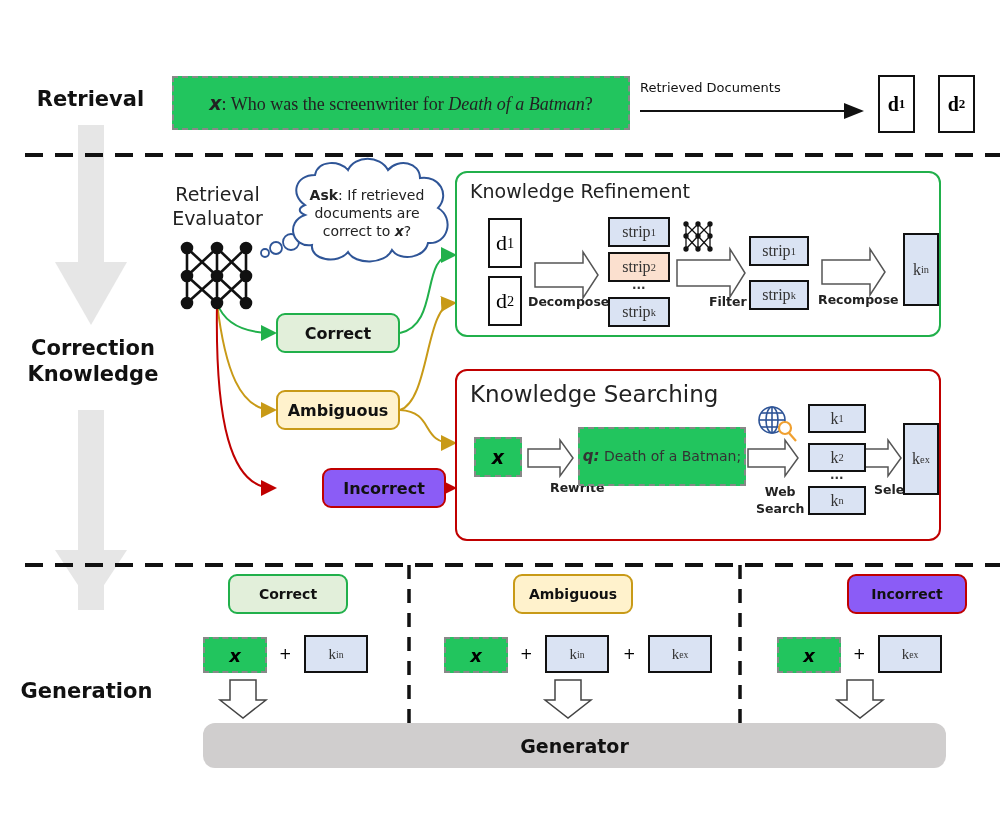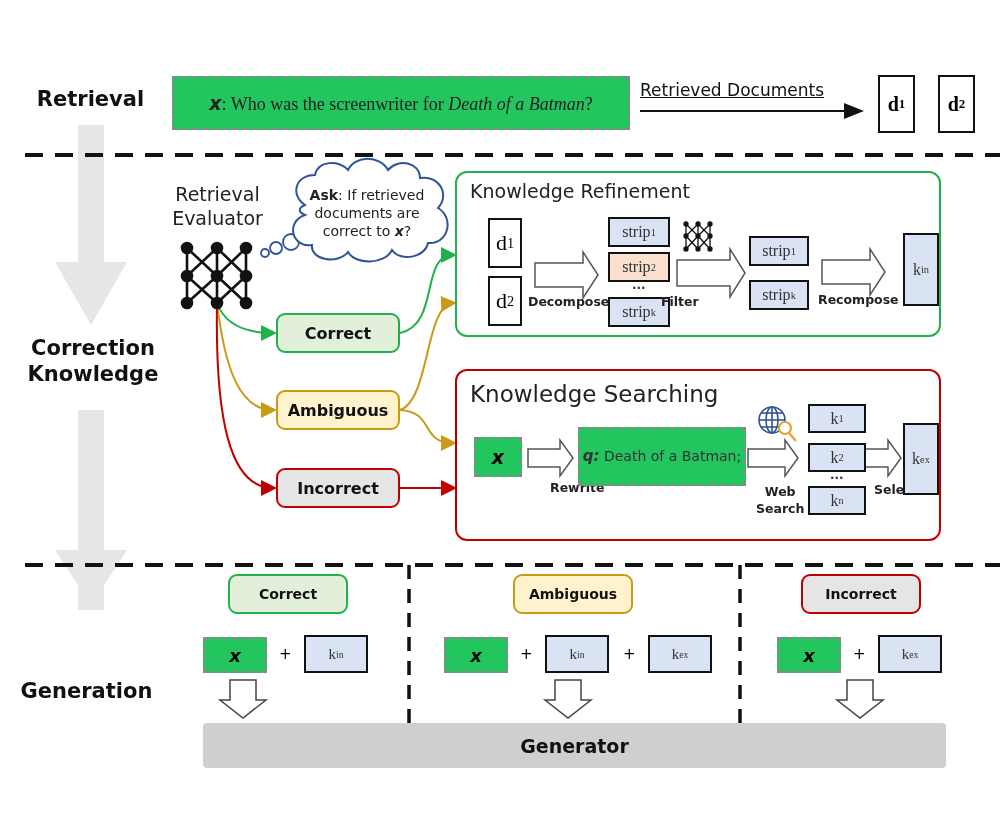--- a/index.html
+++ b/index.html
@@ -9,21 +9,21 @@
   .serif { font-family:"Liberation Serif", "DejaVu Serif", serif; }
   .stage-label { font-weight:bold; font-size:21px; color:#111; text-align:center; line-height:1.25; }
   .box { position:absolute; box-sizing:border-box; display:flex; align-items:center; justify-content:center; }
   .doc { border:2.5px solid #111; background:#fff; font-size:22px; font-family:"Liberation Serif", serif; }
   .blue { background:#dae3f3; border:2.5px solid #111; font-family:"Liberation Serif", serif; color:#333; }
   .peach { background:#fbe0cf; border:2.5px solid #111; font-family:"Liberation Serif", serif; color:#333; }
   .dashbox { border:2px dashed #888; background:#22c55e; }
   .pill { border-radius:9px; font-weight:bold; font-size:16px; color:#111; }
   .pill.correct { background:#e2efda; border:2.5px solid #21b04b; }
   .pill.ambig { background:#fff2cc; border:2.5px solid #c89a17; }
-  .pill.incorrect { background:#e5e5e5; border:2.5px solid #c00000; }
+  .pill.incorrect { background:#8b5cf6; border:2.5px solid #c00000;margin-left:46px; }
   .small-bold { font-weight:bold; font-size:12.5px; color:#222; text-align:center; line-height:1.35; }
   sub { font-size:65%; vertical-align:-0.25em; }
   svg.overlay { position:absolute; left:0; top:0; }
 </style>
 </head>
 <body>
 
 <svg class="overlay" width="1000" height="840">
   <defs>
     <marker id="mG" markerWidth="8" markerHeight="8" refX="6" refY="4" orient="auto">
@@ -154,21 +154,21 @@
   <div>Correction</div>
   <div>Knowledge</div>
 </div>
 <div class="abs stage-label sans" style="left:14px;top:678px;width:145px;">Generation</div>
 
 <div class="box dashbox" style="left:172px;top:76px;width:458px;height:54px;">
   <span class="serif" style="font-size:18px;color:#222;">
     <b><i class="sans" style="font-size:19px;">x</i></b><span>: Who was the screenwriter for </span><i>Death of a Batman</i><span>?</span>
   </span>
 </div>
-<div class="abs sans" style="left:640px;top:80px;font-size:17px;color:#111;text-decoration:underline;">Retrieved Documents</div>
+<div class="abs sans" style="left:640px;top:80px;font-size:13px;color:#111;">Retrieved Documents</div>
 <div class="box doc" style="left:878px;top:75px;width:37px;height:58px;font-weight:bold;font-size:20px;">
   <span>d</span>
     <sub>1</sub>
 </div>
 <div class="box doc" style="left:938px;top:75px;width:37px;height:58px;font-weight:bold;font-size:20px;">
   <span>d</span>
     <sub>2</sub>
 </div>
 
 <div class="abs sans" style="left:160px;top:183px;width:115px;text-align:center;font-size:19px;color:#222;line-height:1.25;">
@@ -204,21 +204,21 @@
 </div>
 <div class="box peach" style="left:608px;top:252px;width:62px;height:30px;font-size:16px;">
   <span>strip</span>
     <sub>2</sub>
 </div>
 <div class="abs sans" style="left:632px;top:278px;font-size:12px;font-weight:bold;color:#333;">...</div>
 <div class="box blue" style="left:608px;top:297px;width:62px;height:30px;font-size:16px;">
   <span>strip</span>
     <sub>k</sub>
 </div>
-<div class="abs small-bold sans" style="left:661px;top:294px;">Filter</div>
+<div class="abs small-bold sans" style="left:709px;top:294px;">Filter</div>
 
 <div class="box blue" style="left:749px;top:236px;width:60px;height:30px;font-size:16px;">
   <span>strip</span>
     <sub>1</sub>
 </div>
 <div class="box blue" style="left:749px;top:280px;width:60px;height:30px;font-size:16px;">
   <span>strip</span>
     <sub>k</sub>
 </div>
 <div class="abs small-bold sans" style="left:818px;top:292px;">Recompose</div>
@@ -293,13 +293,13 @@
 <div class="box pill incorrect sans" style="left:801px;top:574px;width:120px;height:40px;font-size:14px;">Incorrect</div>
 <div class="box dashbox" style="left:777px;top:637px;width:64px;height:36px;">
   <b><i class="sans" style="font-size:18px;">x</i></b>
 </div>
 <div class="abs sans" style="left:853px;top:645px;font-size:15px;">+</div>
 <div class="box blue" style="left:878px;top:635px;width:64px;height:38px;font-size:15px;">
   <span>k</span>
     <sub>ex</sub>
 </div>
 
-<div class="box sans" style="left:203px;top:723px;width:743px;height:45px;background:#d0cece;border-radius:4px;font-size:19px;font-weight:bold;color:#111;">Generator</div>
+<div class="box sans" style="left:203px;top:723px;width:743px;height:45px;background:#d0cece;border-radius:12px;font-size:19px;font-weight:bold;color:#111;">Generator</div>
 
 </body></html>

